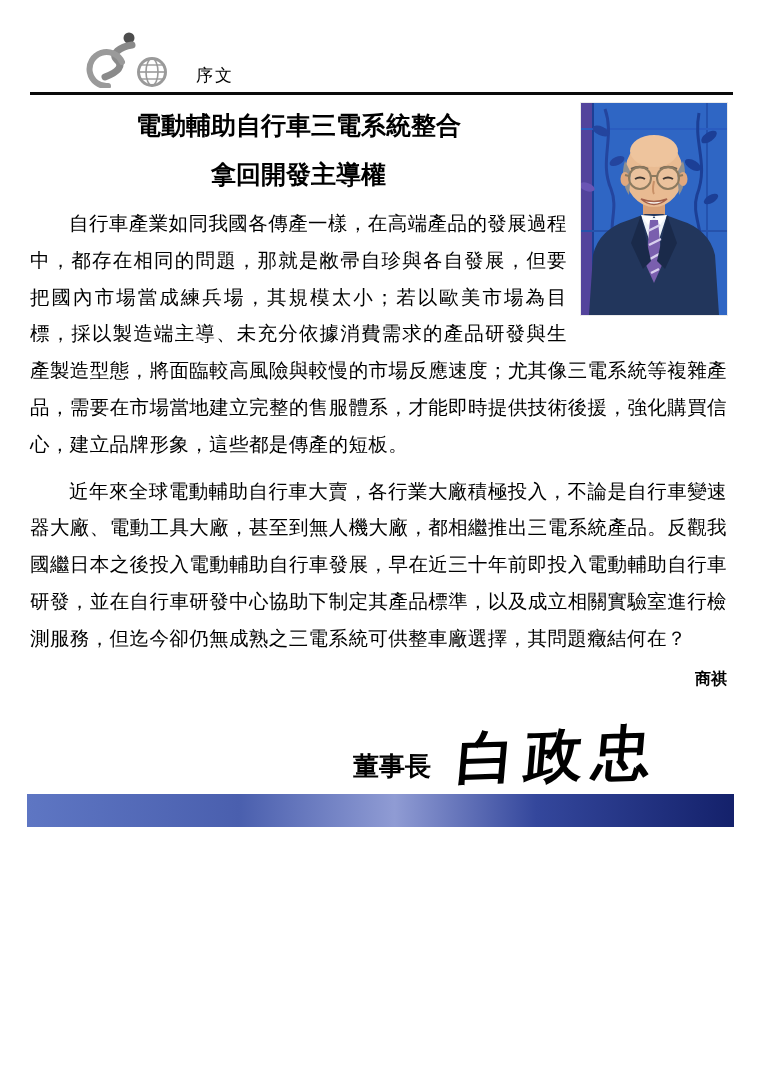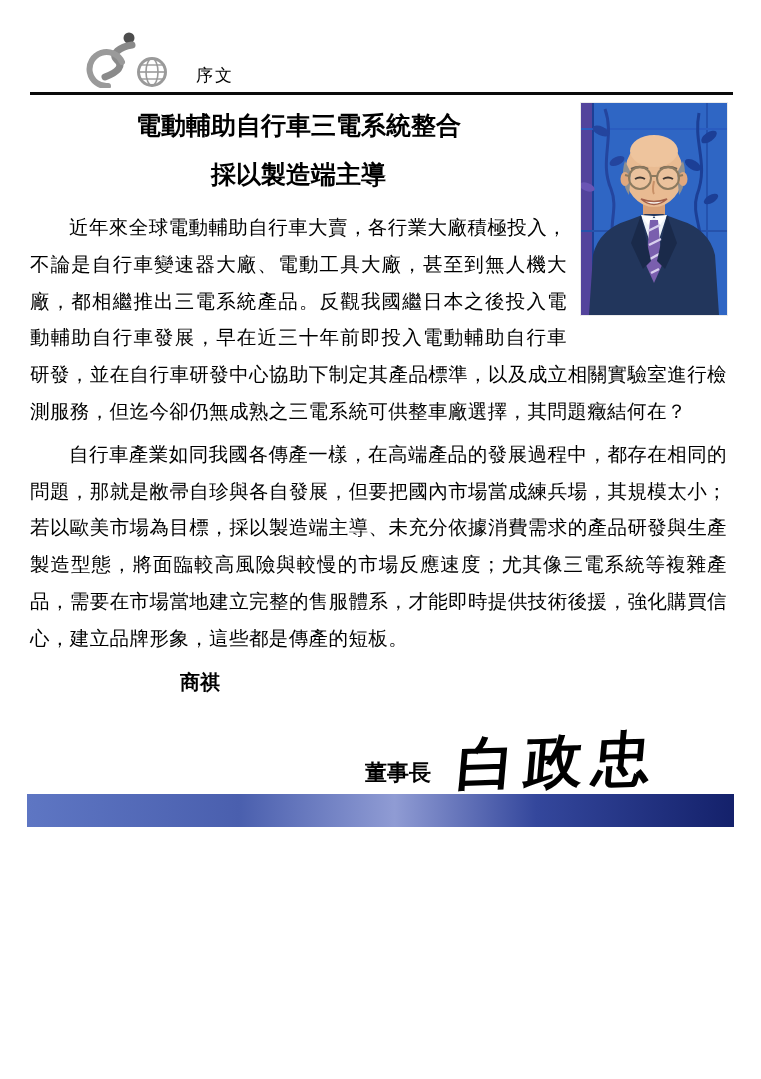--- a/index.html
+++ b/index.html
@@ -35,27 +35,27 @@
   }
   .body-p {
     font-size: 19.5px; line-height: 36.8px;
     text-align: justify; text-justify: inter-ideograph;
     margin: 0; text-indent: 2em; letter-spacing: 0.4px;
     margin-top: 6px;
   }
   .body-p.first { margin-top: 10px; }
 
   .salute { font-size: 21px; font-weight: 700; margin-top: 10px; }
-  .wish   { font-size: 20px; font-weight: 700; margin: 12px 0 0 150px; }
+  .wish   { font-size: 16px; font-weight: 700; margin: 12px 0 0 150px; text-align: right; }
 
   .sig-row {
     margin-top: 20px; display: flex; justify-content: flex-end;
     align-items: center; gap: 26px; padding-right: 66px; height: 92px;
   }
-  .sig-title { font-size: 22px; font-weight: 700; padding-top: 22px; }
+  .sig-title { font-size: 26px; font-weight: 700; padding-top: 22px; }
   .sig-name {
     font-family: "DejaVu Serif", serif;
     font-size: 58px; font-weight: 700;
     letter-spacing: 10px;
     transform: rotate(-2deg) skewX(-7deg);
     white-space: nowrap;
   }
 
   
   .footer-bar {
@@ -146,24 +146,24 @@
       <line x1="67" y1="128" x2="79" y2="122" stroke="#d8cfee" stroke-width="2.4"></line>
       <line x1="68" y1="142" x2="80" y2="136" stroke="#d8cfee" stroke-width="2.4"></line>
       <line x1="69" y1="156" x2="80" y2="150" stroke="#d8cfee" stroke-width="2.4"></line>
       <line x1="70" y1="170" x2="78" y2="166" stroke="#d8cfee" stroke-width="2.4"></line>
 
       <path d="M60 112 L 50 140 L 62 166 L 70 158 L 60 112 Z" fill="#1a2a4a"></path>
       <path d="M86 112 L 96 140 L 84 166 L 76 158 L 86 112 Z" fill="#1a2a4a"></path>
     </svg>
 
     <h1 class="title">電動輔助自行車三電系統整合</h1>
-    <h1 class="title">採以製造端主導</h1>
+    <h1 class="title">拿回開發主導權</h1>
 
+    <p class="body-p">自行車產業如同我國各傳產一樣，在高端產品的發展過程中，都存在相同的問題，那就是敝帚自珍與各自發展，但要把國內市場當成練兵場，其規模太小；若以歐美市場為目標，採以製造端主導、未充分依據消費需求的產品研發與生產製造型態，將面臨較高風險與較慢的市場反應速度；尤其像三電系統等複雜產品，需要在市場當地建立完整的售服體系，才能即時提供技術後援，強化購買信心，建立品牌形象，這些都是傳產的短板。</p>
     <p class="body-p first">近年來全球電動輔助自行車大賣，各行業大廠積極投入，不論是自行車變速器大廠、電動工具大廠，甚至到無人機大廠，都相繼推出三電系統產品。反觀我國繼日本之後投入電動輔助自行車發展，早在近三十年前即投入電動輔助自行車研發，並在自行車研發中心協助下制定其產品標準，以及成立相關實驗室進行檢測服務，但迄今卻仍無成熟之三電系統可供整車廠選擇，其問題癥結何在？</p>
-    <p class="body-p">自行車產業如同我國各傳產一樣，在高端產品的發展過程中，都存在相同的問題，那就是敝帚自珍與各自發展，但要把國內市場當成練兵場，其規模太小；若以歐美市場為目標，採以製造端主導、未充分依據消費需求的產品研發與生產製造型態，將面臨較高風險與較慢的市場反應速度；尤其像三電系統等複雜產品，需要在市場當地建立完整的售服體系，才能即時提供技術後援，強化購買信心，建立品牌形象，這些都是傳產的短板。</p>
 
     <div class="wish">商祺</div>
 
     <div class="sig-row">
       <span class="sig-title">董事長</span>
       <span class="sig-name">白政忠</span>
     </div>
   </div>
 
   <div class="footer-bar"></div>

